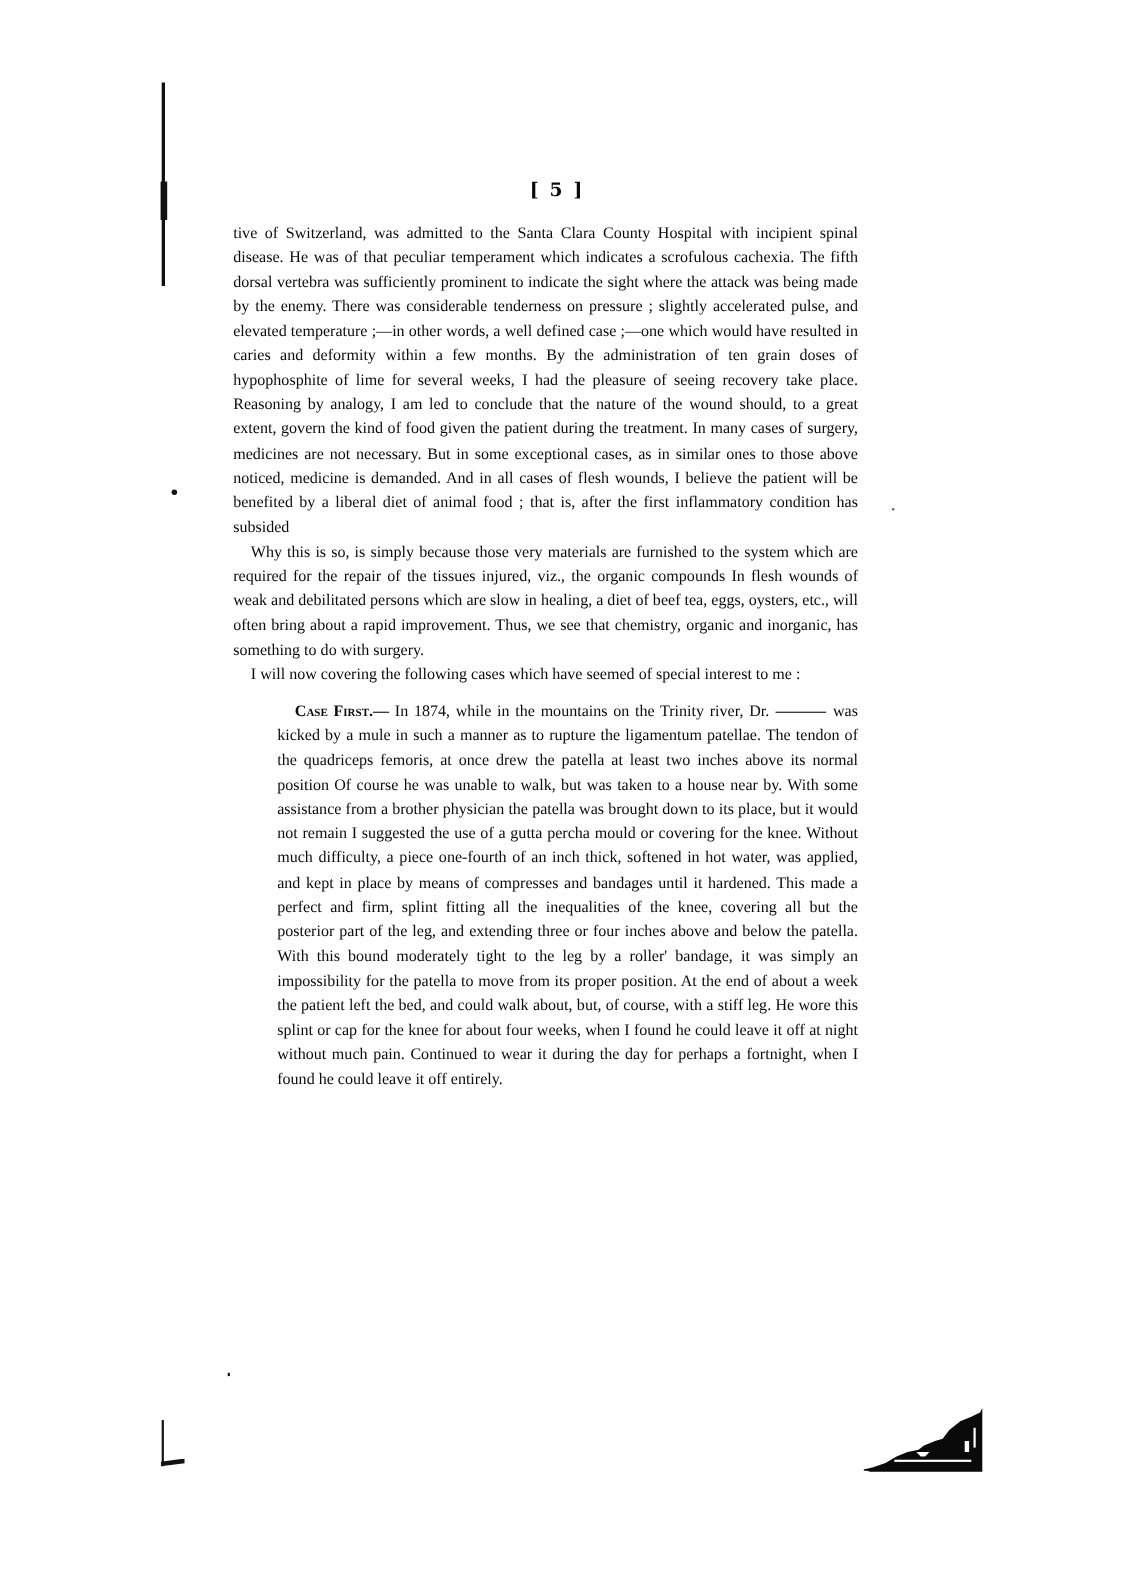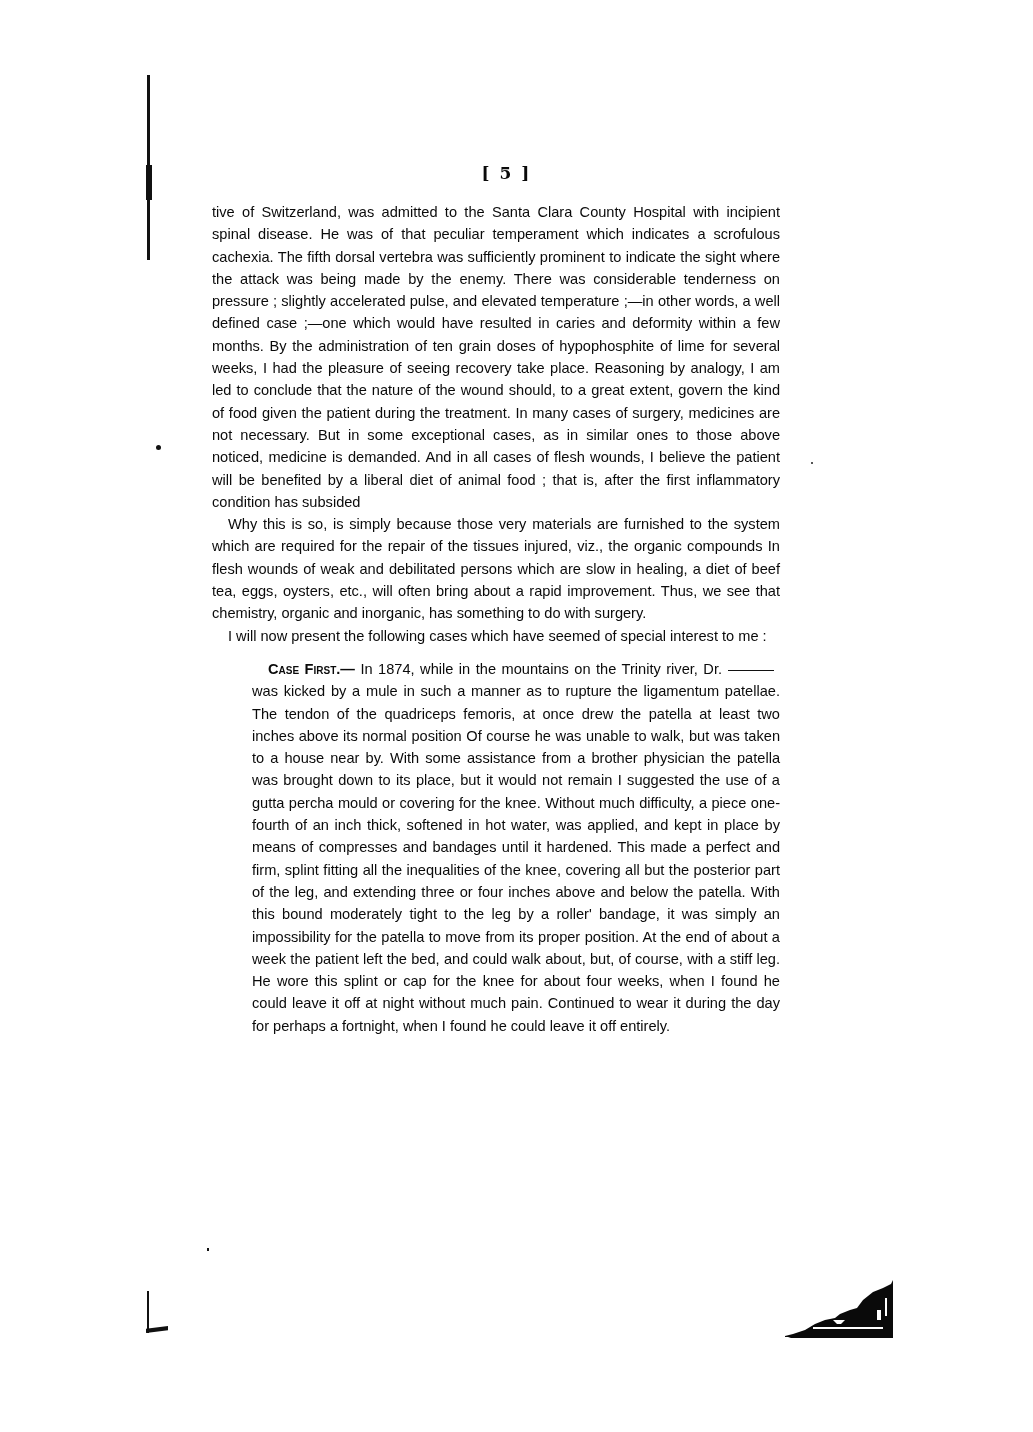--- a/index.html
+++ b/index.html
@@ -28,21 +28,21 @@
   }
   .page-number span { margin-left: -20px; display: inline-block; }
   .text-block {
     position: absolute;
     top: 201px;
     left: 212px;
     width: 568px;
     font-size: 14.6px;
     line-height: 22.3px;
     text-align: justify;
-    font-family: Liberation Sans, sans-serif;
+    font-family: Liberation Serif, serif;
   }
   .para {
     margin: 0;
     text-align: justify;
   }
   .para.indent { text-indent: 16px; }
   .para.spaced { margin-top: 11px; margin-left: 40px; }
   .smallcaps { font-variant: small-caps; font-weight: bold; }
   .blank-line {
     display: inline-block;
@@ -136,15 +136,15 @@
   <rect x="100" y="18" width="2" height="18" fill="#ffffff"></rect>
   <rect x="92" y="30" width="4" height="10" fill="#ffffff"></rect>
   <rect x="0" y="56" width="14" height="1" fill="#0a0a0a"></rect>
 </svg>
 
 <div class="page-number"><span>[ 5 ]</span></div>
 
 <div class="text-block">
   <p class="para">tive of Switzerland, was admitted to the Santa Clara County Hospital with incipient spinal disease. He was of that peculiar temperament which indicates a scrofulous cachexia. The fifth dorsal vertebra was sufficiently prominent to indicate the sight where the attack was being made by the enemy. There was considerable tenderness on pressure ; slightly accelerated pulse, and elevated temperature ;—in other words, a well defined case ;—one which would have resulted in caries and deformity within a few months. By the administration of ten grain doses of hypophosphite of lime for several weeks, I had the pleasure of seeing recovery take place. Reasoning by analogy, I am led to conclude that the nature of the wound should, to a great extent, govern the kind of food given the patient during the treatment. In many cases of surgery, medicines are not necessary. But in some exceptional cases, as in similar ones to those above noticed, medicine is demanded. And in all cases of flesh wounds, I believe the patient will be benefited by a liberal diet of animal food ; that is, after the first inflammatory condition has subsided</p>
   <p class="para indent">Why this is so, is simply because those very materials are furnished to the system which are required for the repair of the tissues injured, viz., the organic compounds In flesh wounds of weak and debilitated persons which are slow in healing, a diet of beef tea, eggs, oysters, etc., will often bring about a rapid improvement. Thus, we see that chemistry, organic and inorganic, has something to do with surgery.</p>
-  <p class="para indent">I will now present the following cases which have seemed of special interest to me :</p>
+  <p class="para indent">I will now covering the following cases which have seemed of special interest to me :</p>
   <p class="para indent spaced"><span class="smallcaps">Case First.—</span> <span>In 1874, while in the mountains on the Trinity river, Dr.</span><span class="blank-line"></span><span>was kicked by a mule in such a manner as to rupture the ligamentum patellae. The tendon of the quadriceps femoris, at once drew the patella at least two inches above its normal position Of course he was unable to walk, but was taken to a house near by. With some assistance from a brother physician the patella was brought down to its place, but it would not remain I suggested the use of a gutta percha mould or covering for the knee. Without much difficulty, a piece one-fourth of an inch thick, softened in hot water, was applied, and kept in place by means of compresses and bandages until it hardened. This made a perfect and firm, splint fitting all the inequalities of the knee, covering all but the posterior part of the leg, and extending three or four inches above and below the patella. With this bound moderately tight to the leg by a roller' bandage, it was simply an impossibility for the patella to move from its proper position. At the end of about a week the patient left the bed, and could walk about, but, of course, with a stiff leg. He wore this splint or cap for the knee for about four weeks, when I found he could leave it off at night without much pain. Continued to wear it during the day for perhaps a fortnight, when I found he could leave it off entirely.</span></p>
 </div>
 
 </body></html>

